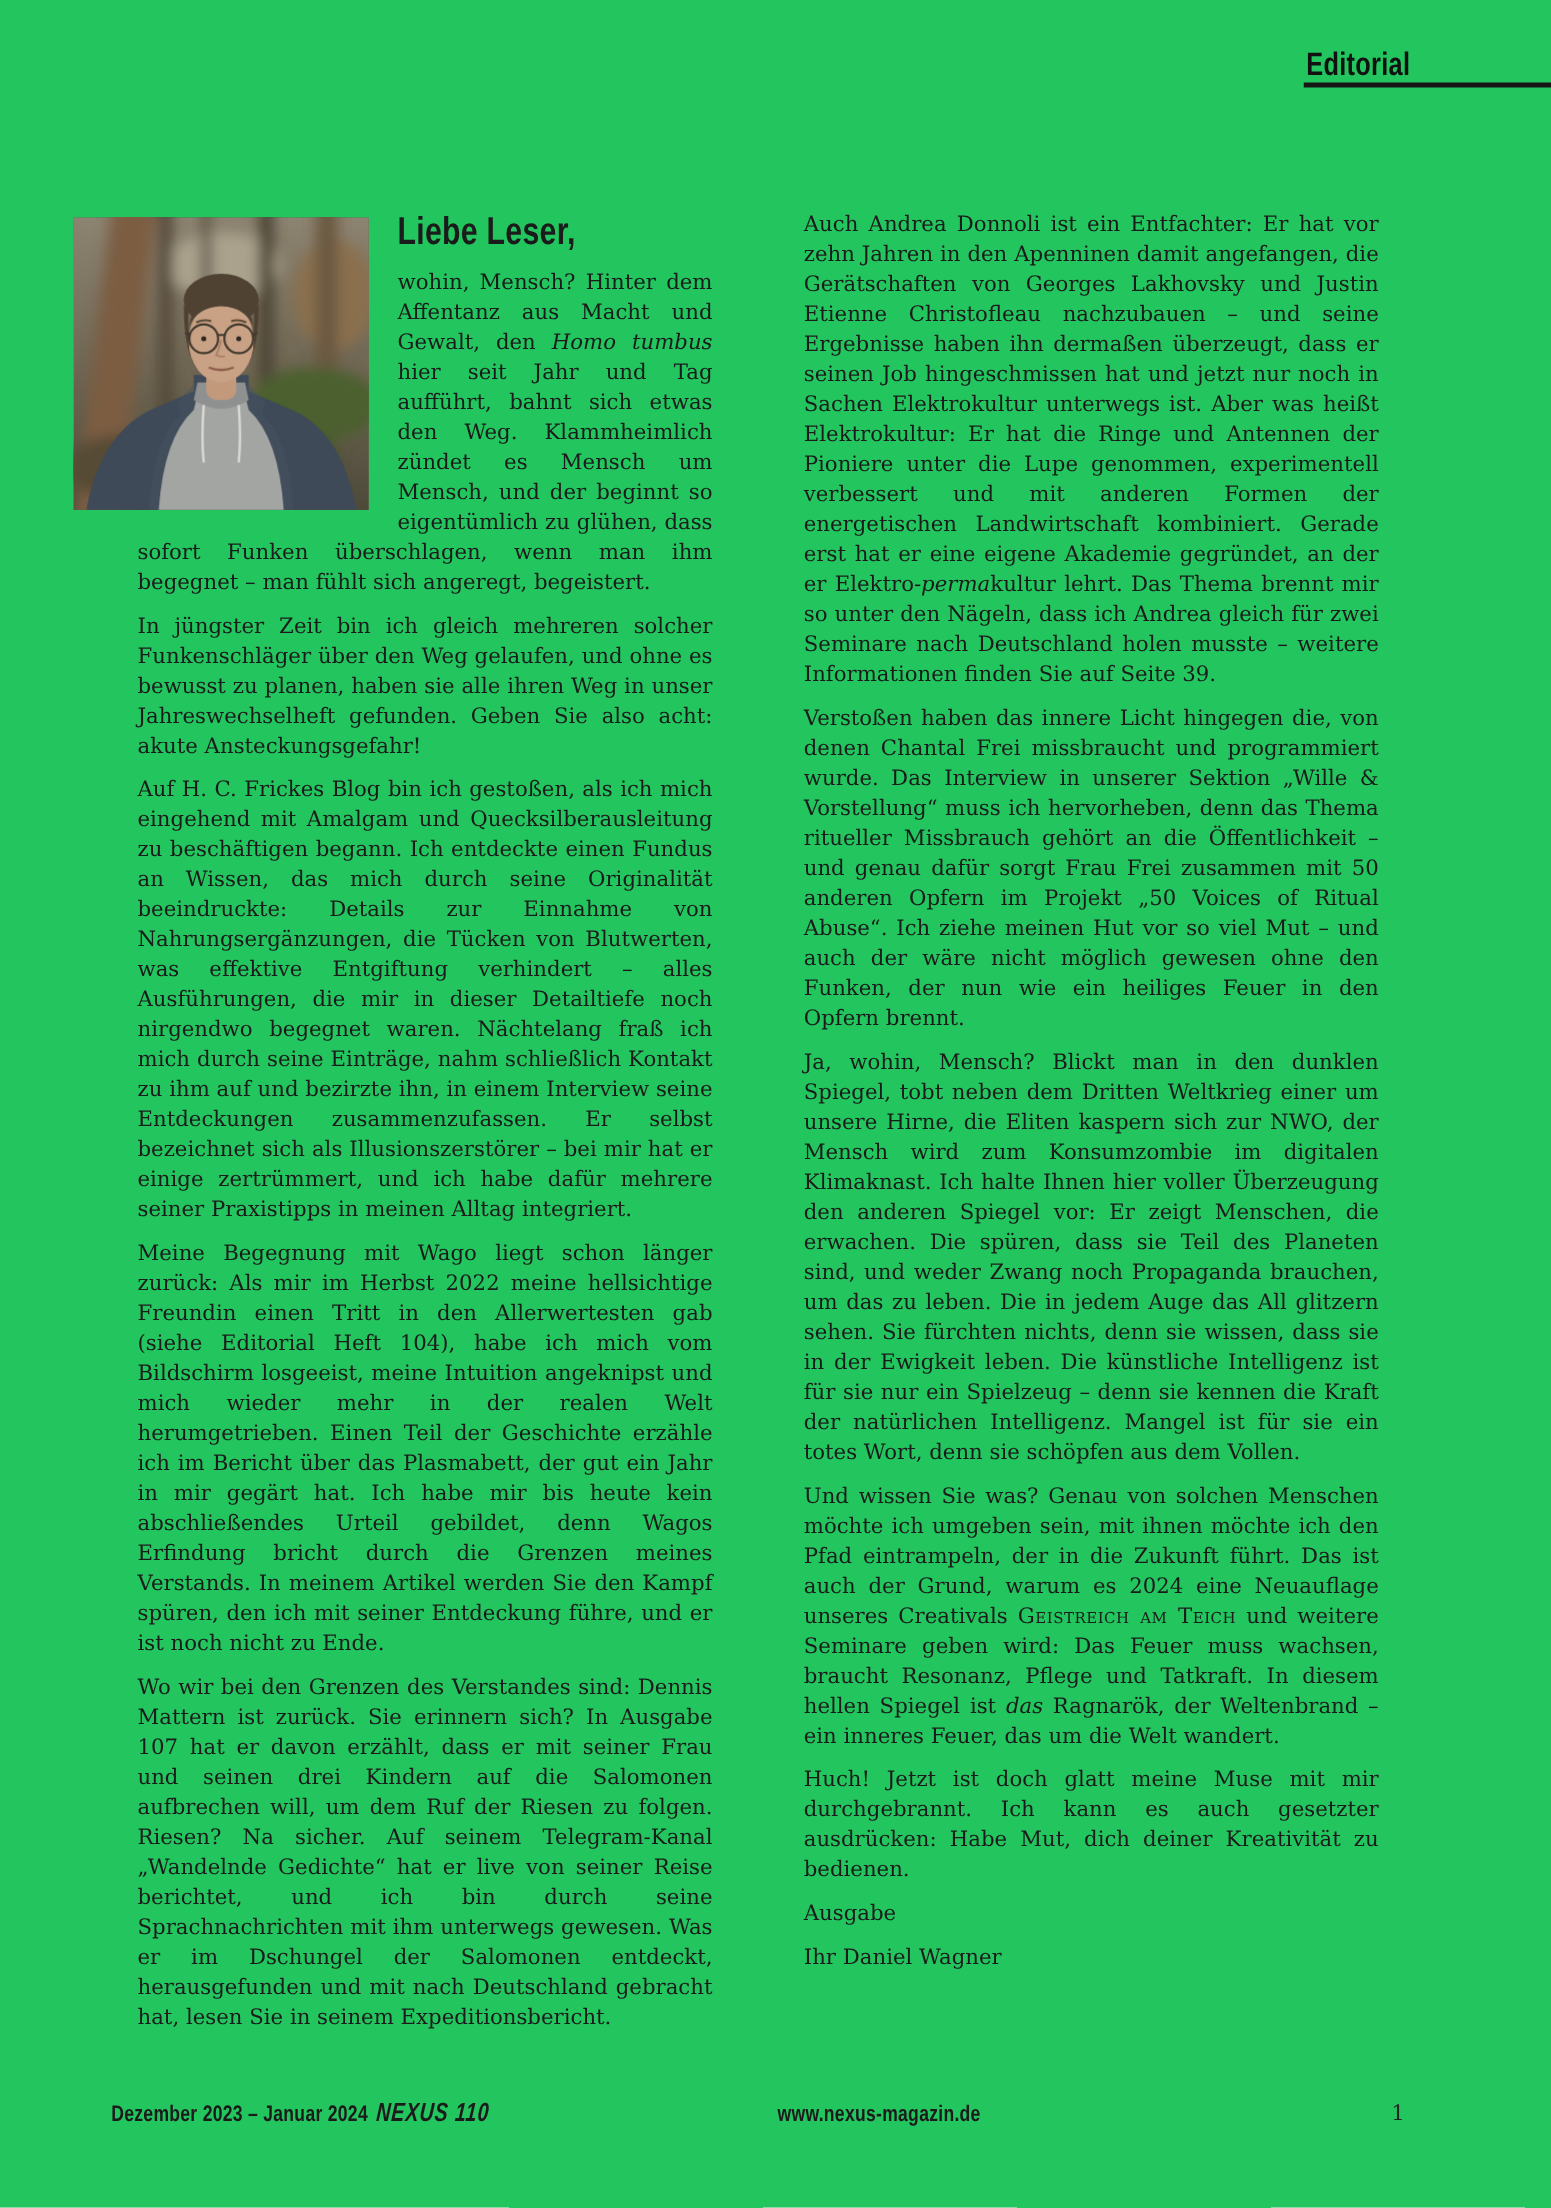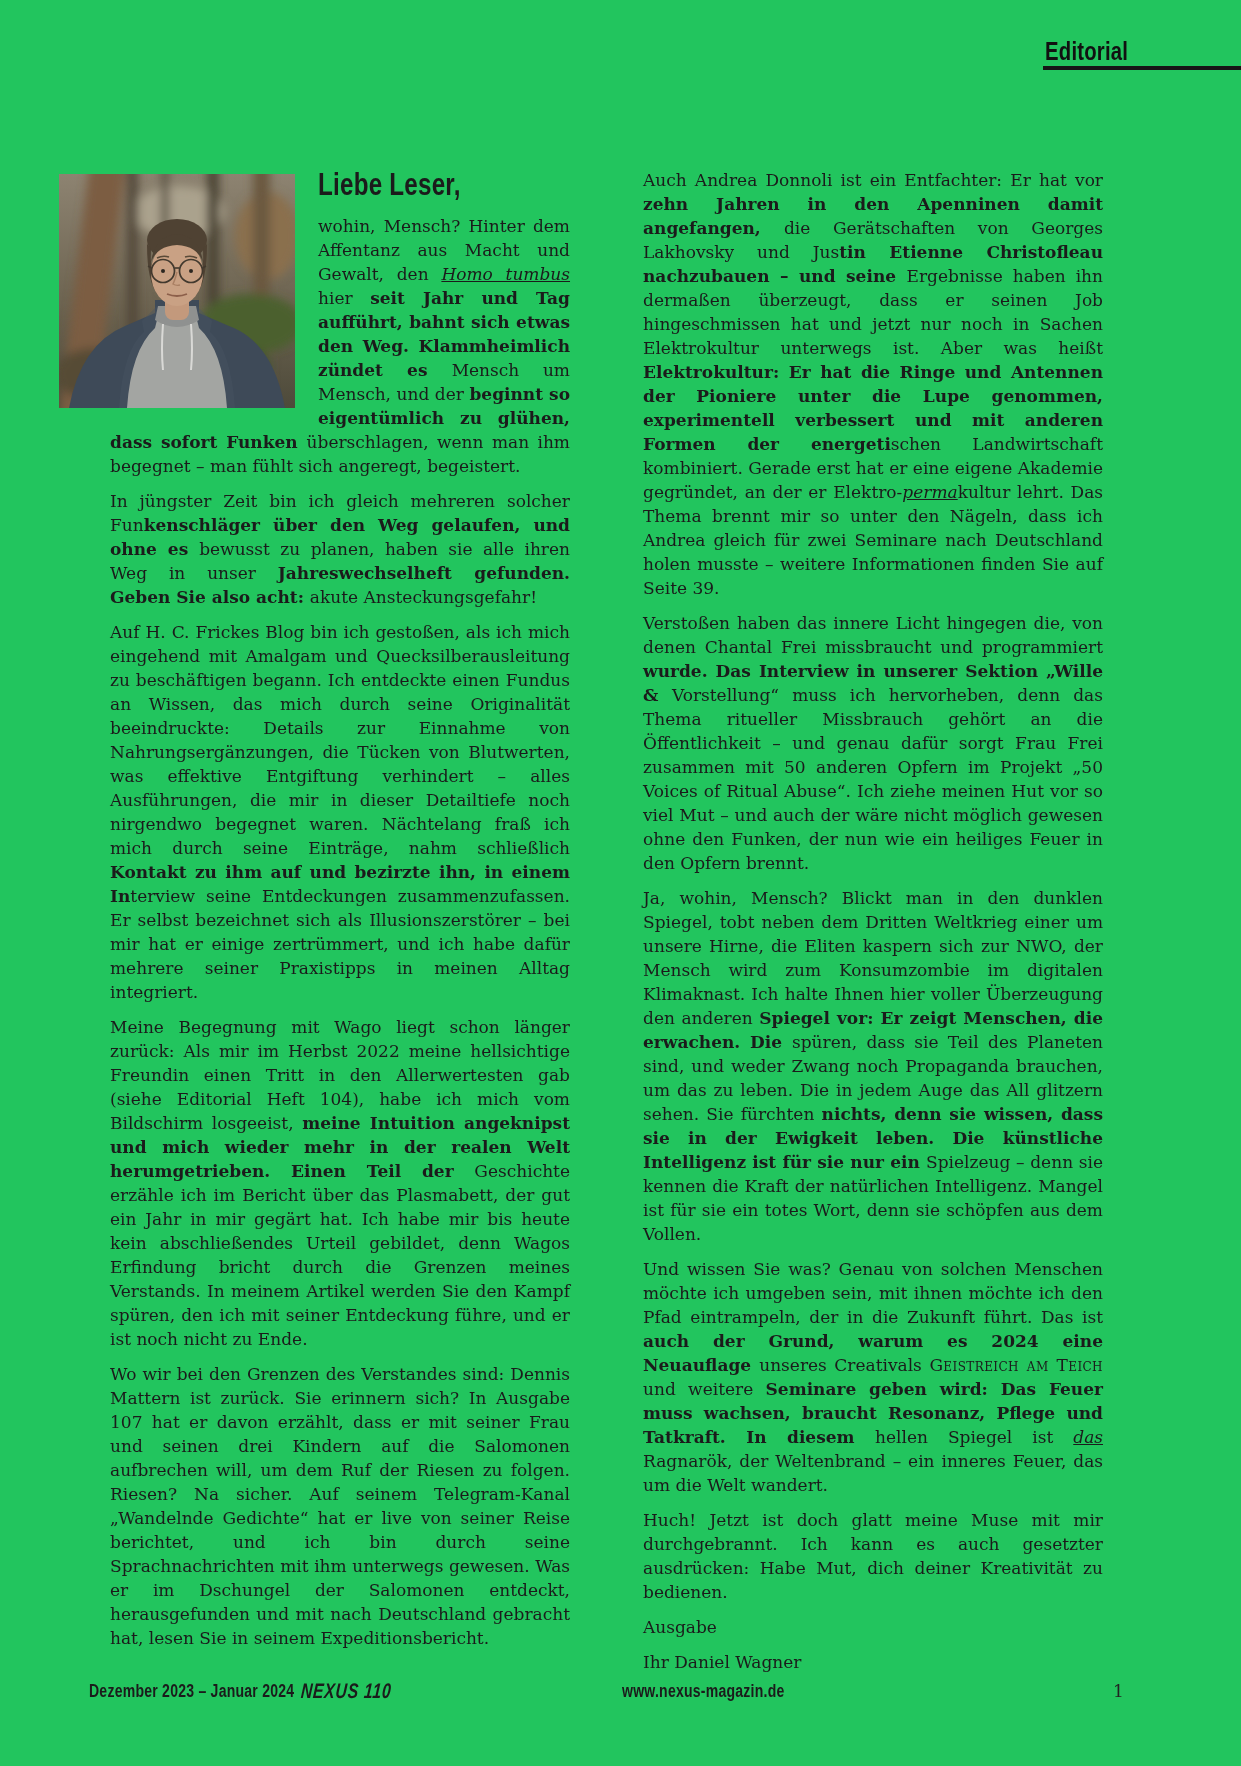--- a/index.html
+++ b/index.html
@@ -39,22 +39,22 @@
     display:flex;gap:73px;
   }
   .col{
     width:460px;
     font-size:17px;line-height:24px;
     text-align:justify;
     hyphens:auto;
     -webkit-hyphens:auto;
   }
   .col p{margin:0 0 11px 0;}
-  .run-b{font-weight:bold;}
-  .run-i{font-style:italic;text-decoration:underline;}
+  .run-b{font-weight:normal;}
+  .run-i{font-style:italic;}
   .run-sc{font-variant:small-caps;letter-spacing:0.4px;}
   .salutation{
     font-size:31px;
     margin:2px 0 14px 0;
     line-height:30px;
   }
   .photo-wrap{
     float:left;
     width:236px;height:234px;
     margin:6px 23px 14px -51px;

